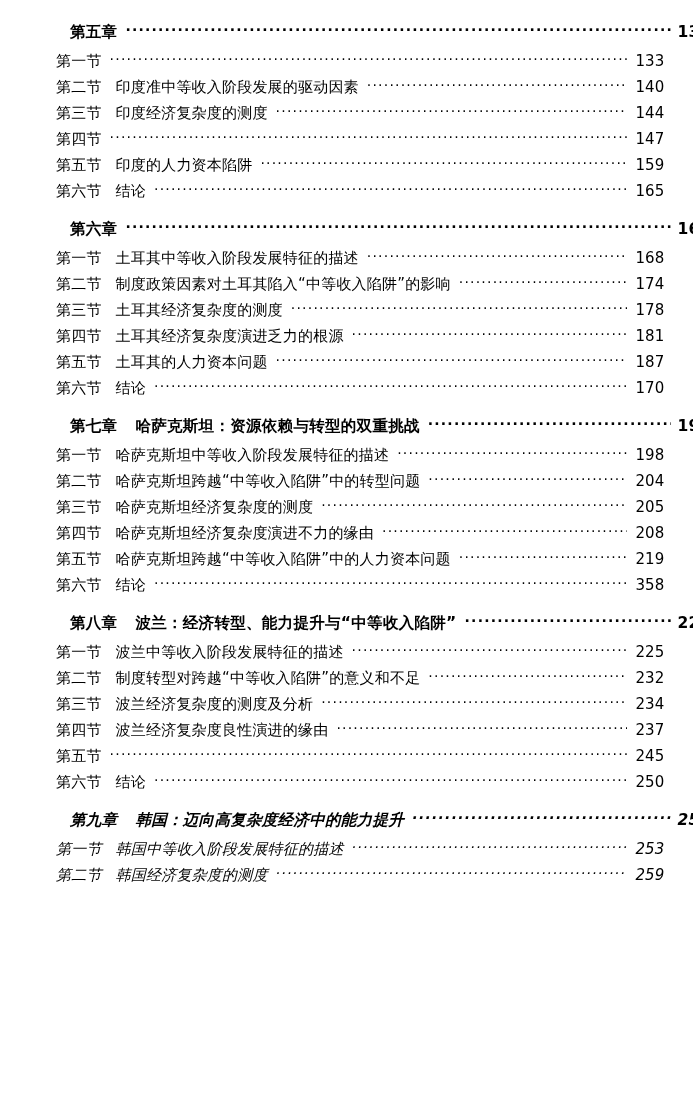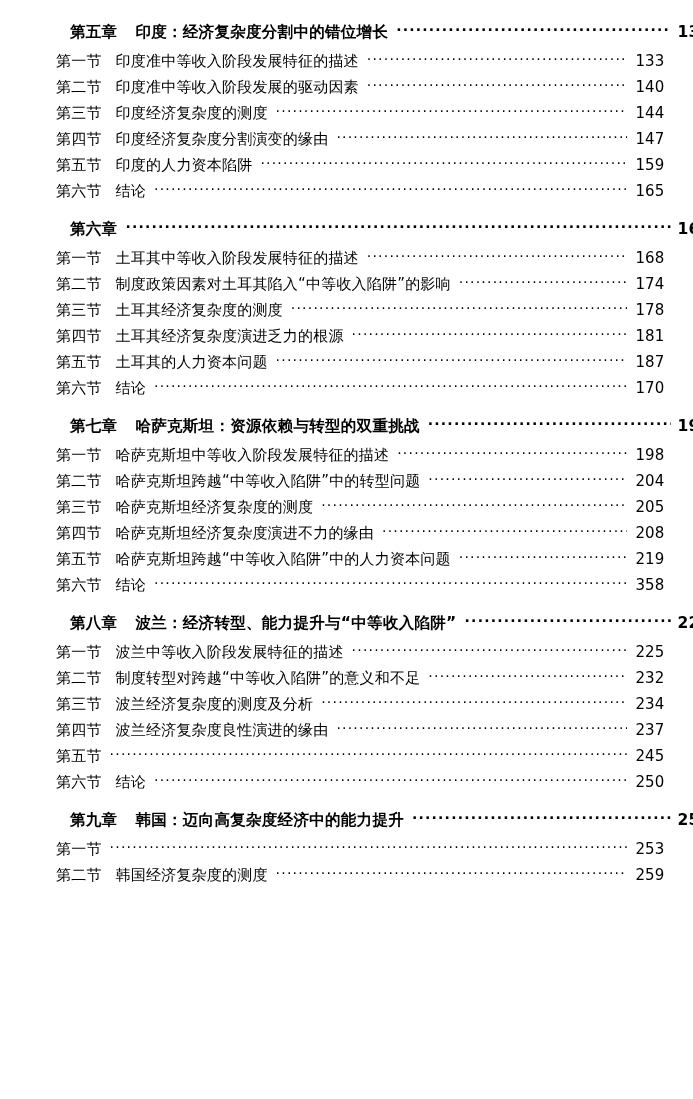--- a/index.html
+++ b/index.html
@@ -19,20 +19,21 @@
     width: 693px;
     height: 1099px;
     padding: 22px 26px 0 26px;
     position: relative;
   }
   .chapter-block {
     margin-bottom: 18px;
   }
   .chapter-block:last-child {
     margin-bottom: 0;
+    font-style: italic;
   }
 
   
   .toc-line {
     display: flex;
     align-items: baseline;
     width: 100%;
     white-space: nowrap;
   }
   .chapter-line {
@@ -98,45 +99,42 @@
   }
 </style>
 </head>
 <body>
 
 <div class="page">
   <div id="toc-root">
       <div class="chapter-block">
         <div class="toc-line chapter-line">
           <span class="lbl">第五章</span>
-          <span class="ttl">印度：经济复杂度分割中的错位增长</span>
           <span class="leader"></span>
           <span class="pg">133</span>
         </div>
         <div class="toc-line section-line">
           <span class="lbl">第一节</span>
-          <span class="ttl">印度准中等收入阶段发展特征的描述</span>
           <span class="leader"></span>
           <span class="pg">133</span>
         </div>
         <div class="toc-line section-line">
           <span class="lbl">第二节</span>
           <span class="ttl">印度准中等收入阶段发展的驱动因素</span>
           <span class="leader"></span>
           <span class="pg">140</span>
         </div>
         <div class="toc-line section-line">
           <span class="lbl">第三节</span>
           <span class="ttl">印度经济复杂度的测度</span>
           <span class="leader"></span>
           <span class="pg">144</span>
         </div>
         <div class="toc-line section-line">
           <span class="lbl">第四节</span>
-          <span class="ttl">印度经济复杂度分割演变的缘由</span>
           <span class="leader"></span>
           <span class="pg">147</span>
         </div>
         <div class="toc-line section-line">
           <span class="lbl">第五节</span>
           <span class="ttl">印度的人力资本陷阱</span>
           <span class="leader"></span>
           <span class="pg">159</span>
         </div>
         <div class="toc-line section-line">
@@ -278,20 +276,21 @@
       </div>
       <div class="chapter-block">
         <div class="toc-line chapter-line">
           <span class="lbl">第九章</span>
           <span class="ttl">韩国：迈向高复杂度经济中的能力提升</span>
           <span class="leader"></span>
           <span class="pg">253</span>
         </div>
         <div class="toc-line section-line">
           <span class="lbl">第一节</span>
+          <span class="ttl">韩国中等收入阶段发展特征的描述</span>
           <span class="leader"></span>
           <span class="pg">253</span>
         </div>
         <div class="toc-line section-line">
           <span class="lbl">第二节</span>
           <span class="ttl">韩国经济复杂度的测度</span>
           <span class="leader"></span>
           <span class="pg">259</span>
         </div>
       </div>

